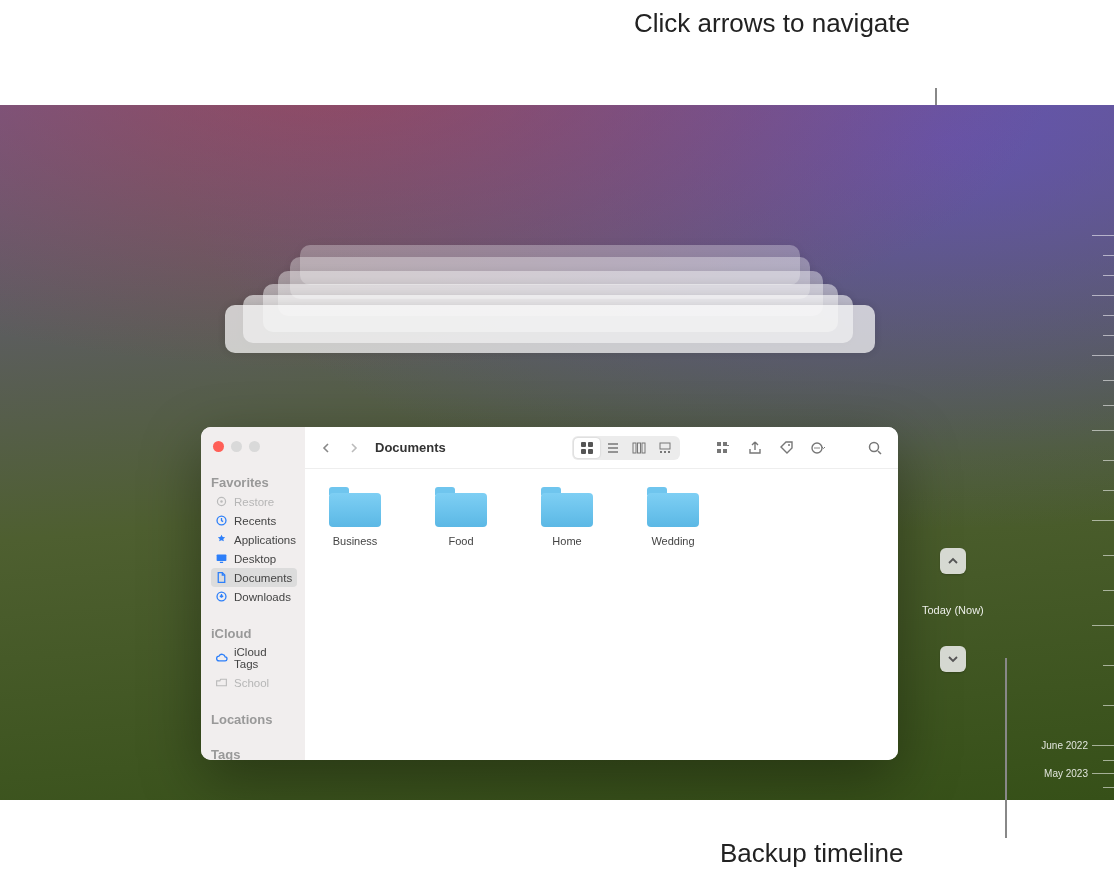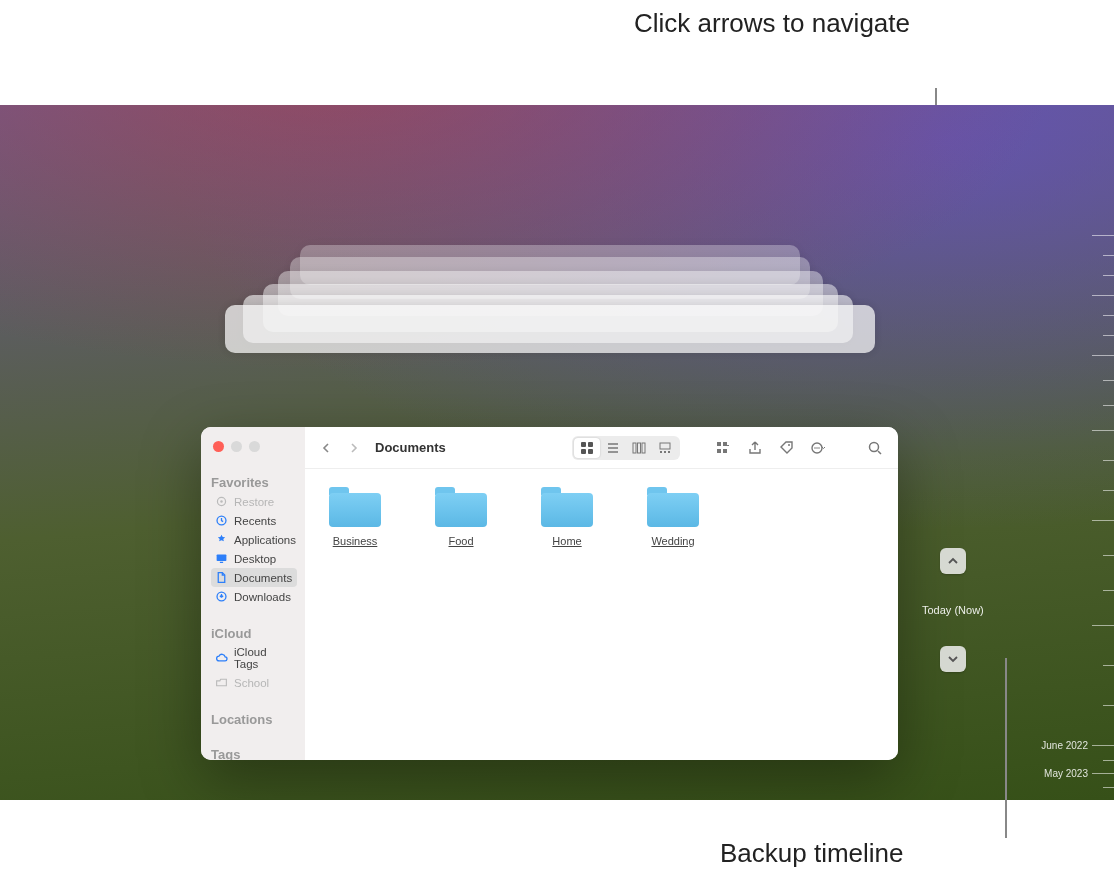--- a/index.html
+++ b/index.html
@@ -153,21 +153,20 @@
     gap: 46px;
   }
   .folder {
     display:flex;
     flex-direction:column;
     align-items:center;
     width: 60px;
     font-size:11px;
     color:#444;
     cursor: pointer;
-    text-decoration: underline;
   }
   .folder .ficon {
     width: 52px;
     height: 40px;
     position: relative;
     margin-bottom: 8px;
   }
   .folder .ficon::before {
     content:"";
     position:absolute;

